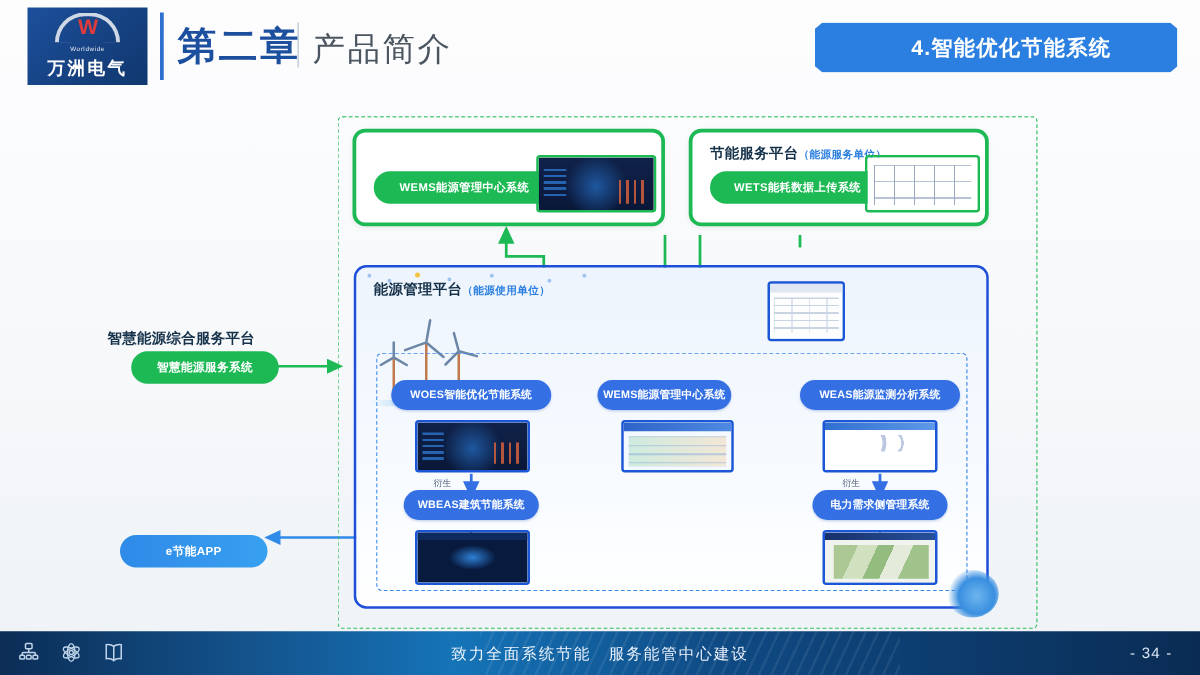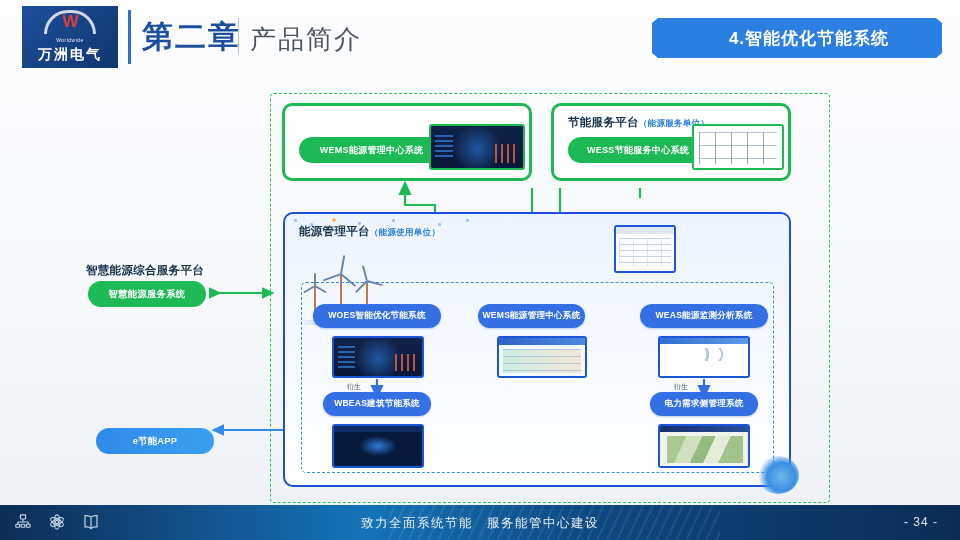--- a/index.html
+++ b/index.html
@@ -321,21 +321,21 @@
       <div class="gpill">WEMS能源管理中心系统</div>
     </div>
     <div class="thumb green-b" style="left:429px; top:44px; width:96px; height:46px;">
       <div class="t-dark"></div>
     </div>
 
     <div class="gcard right">
       <div class="gcard-title">
         <span>节能服务平台</span><span class="paren">（能源服务单位）</span>
       </div>
-      <div class="gpill">WESS节能服务中心系统</div>
+      <div class="gpill">WETS能耗数据上传系统</div>
     </div>
     <div class="thumb green-b" style="left:692px; top:44px; width:92px; height:46px;">
       <div class="t-sld"></div>
     </div>
 
     <div class="bluepanel">
       <div class="bp-title">
         <span>能源管理平台</span><span class="paren">（能源使用单位）</span>
       </div>
     </div>
@@ -406,21 +406,21 @@
     </div>
     <div class="derive-lbl" style="left:674px; top:302px;">衍生</div>
     <div class="bpill" style="left:650px; top:312px; width:108px;">电力需求侧管理系统</div>
     <div class="thumb blue-b" style="left:658px; top:344px; width:92px; height:44px;">
       <div class="t-map"></div>
     </div>
 
     <div class="cloudglow"></div>
 
     <div class="ltitle" style="left:86px; top:183px;">智慧能源综合服务平台</div>
-    <div class="lcard green" style="left:88px; top:201px; width:118px;">智慧能源服务系统</div>
+    <div class="lcard green" style="left:105px; top:201px; width:118px;">智慧能源服务系统</div>
 
     <div class="lcard blue" style="left:96px; top:337px; width:118px;">e节能APP</div>
 
     <div class="phones">
       <div class="phone p1">
         <div class="bar"></div>
           <div class="rows"></div>
       </div>
       <div class="phone p2">
         <div class="bar"></div>

